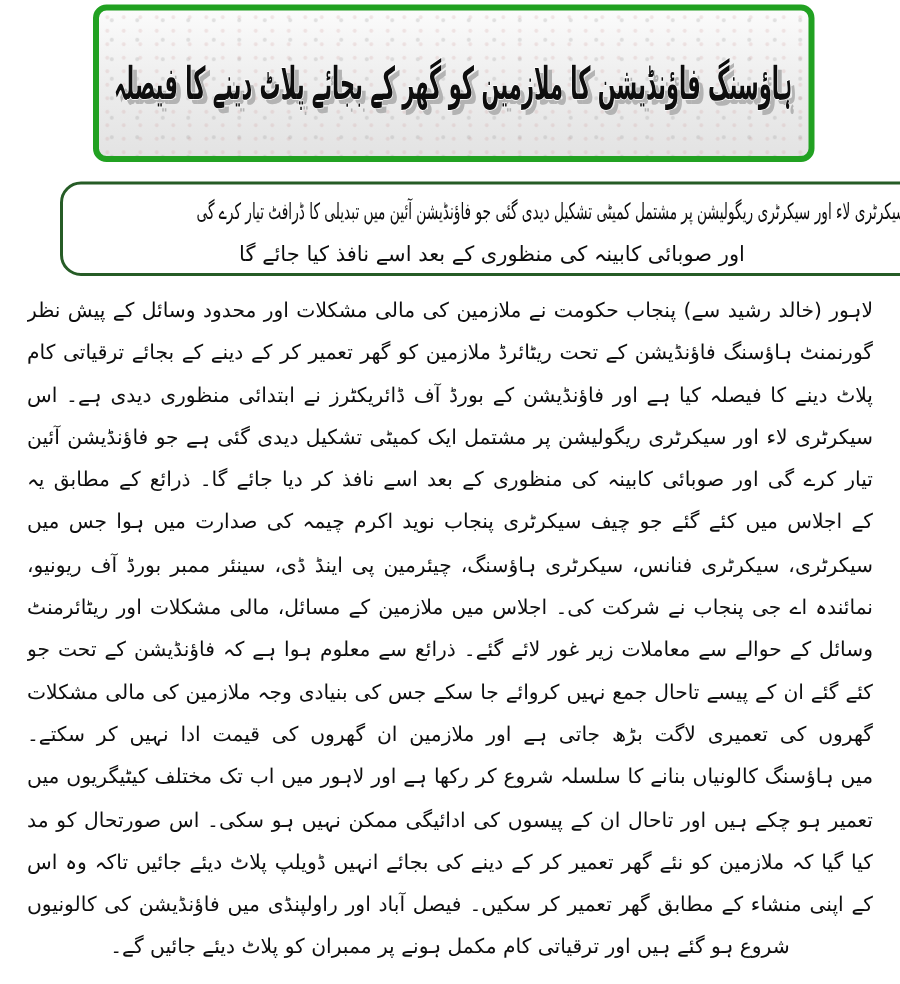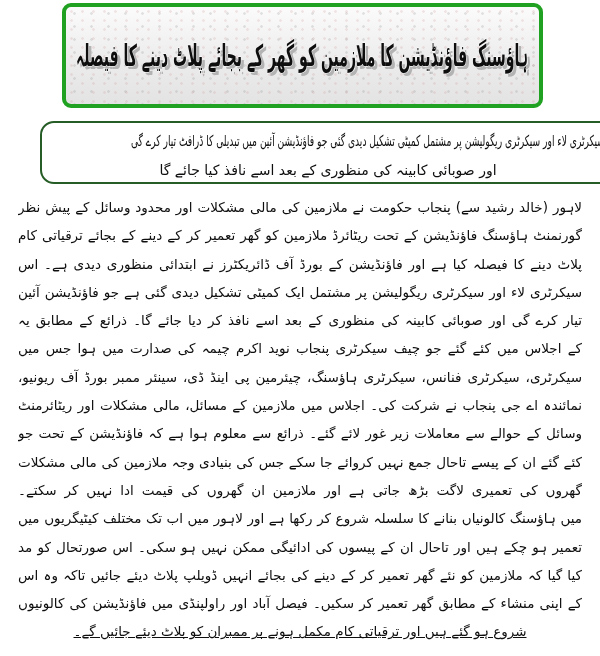--- a/index.html
+++ b/index.html
@@ -70,21 +70,20 @@
     text-align:justify;
     -moz-text-align-last:justify;
     text-align-last:justify;
     white-space:normal;
     color:var(--ink, #0e0e0e);
   }
   .bline.center {
     text-align:right;
     -moz-text-align-last:center;
     text-align-last:center;
-    text-decoration:underline;
   }
 </style>
 </head>
 <body>
 
 <div class="page">
 
   <div class="headline-box">
     <svg width="465" height="95" viewBox="0 0 465 95">
       <text class="hl-shadow" x="235" y="61" text-anchor="middle" textLength="452" lengthAdjust="spacingAndGlyphs">ہاؤسنگ فاؤنڈیشن کا ملازمین کو گھر کے بجائے پلاٹ دینے کا فیصلہ</text>

